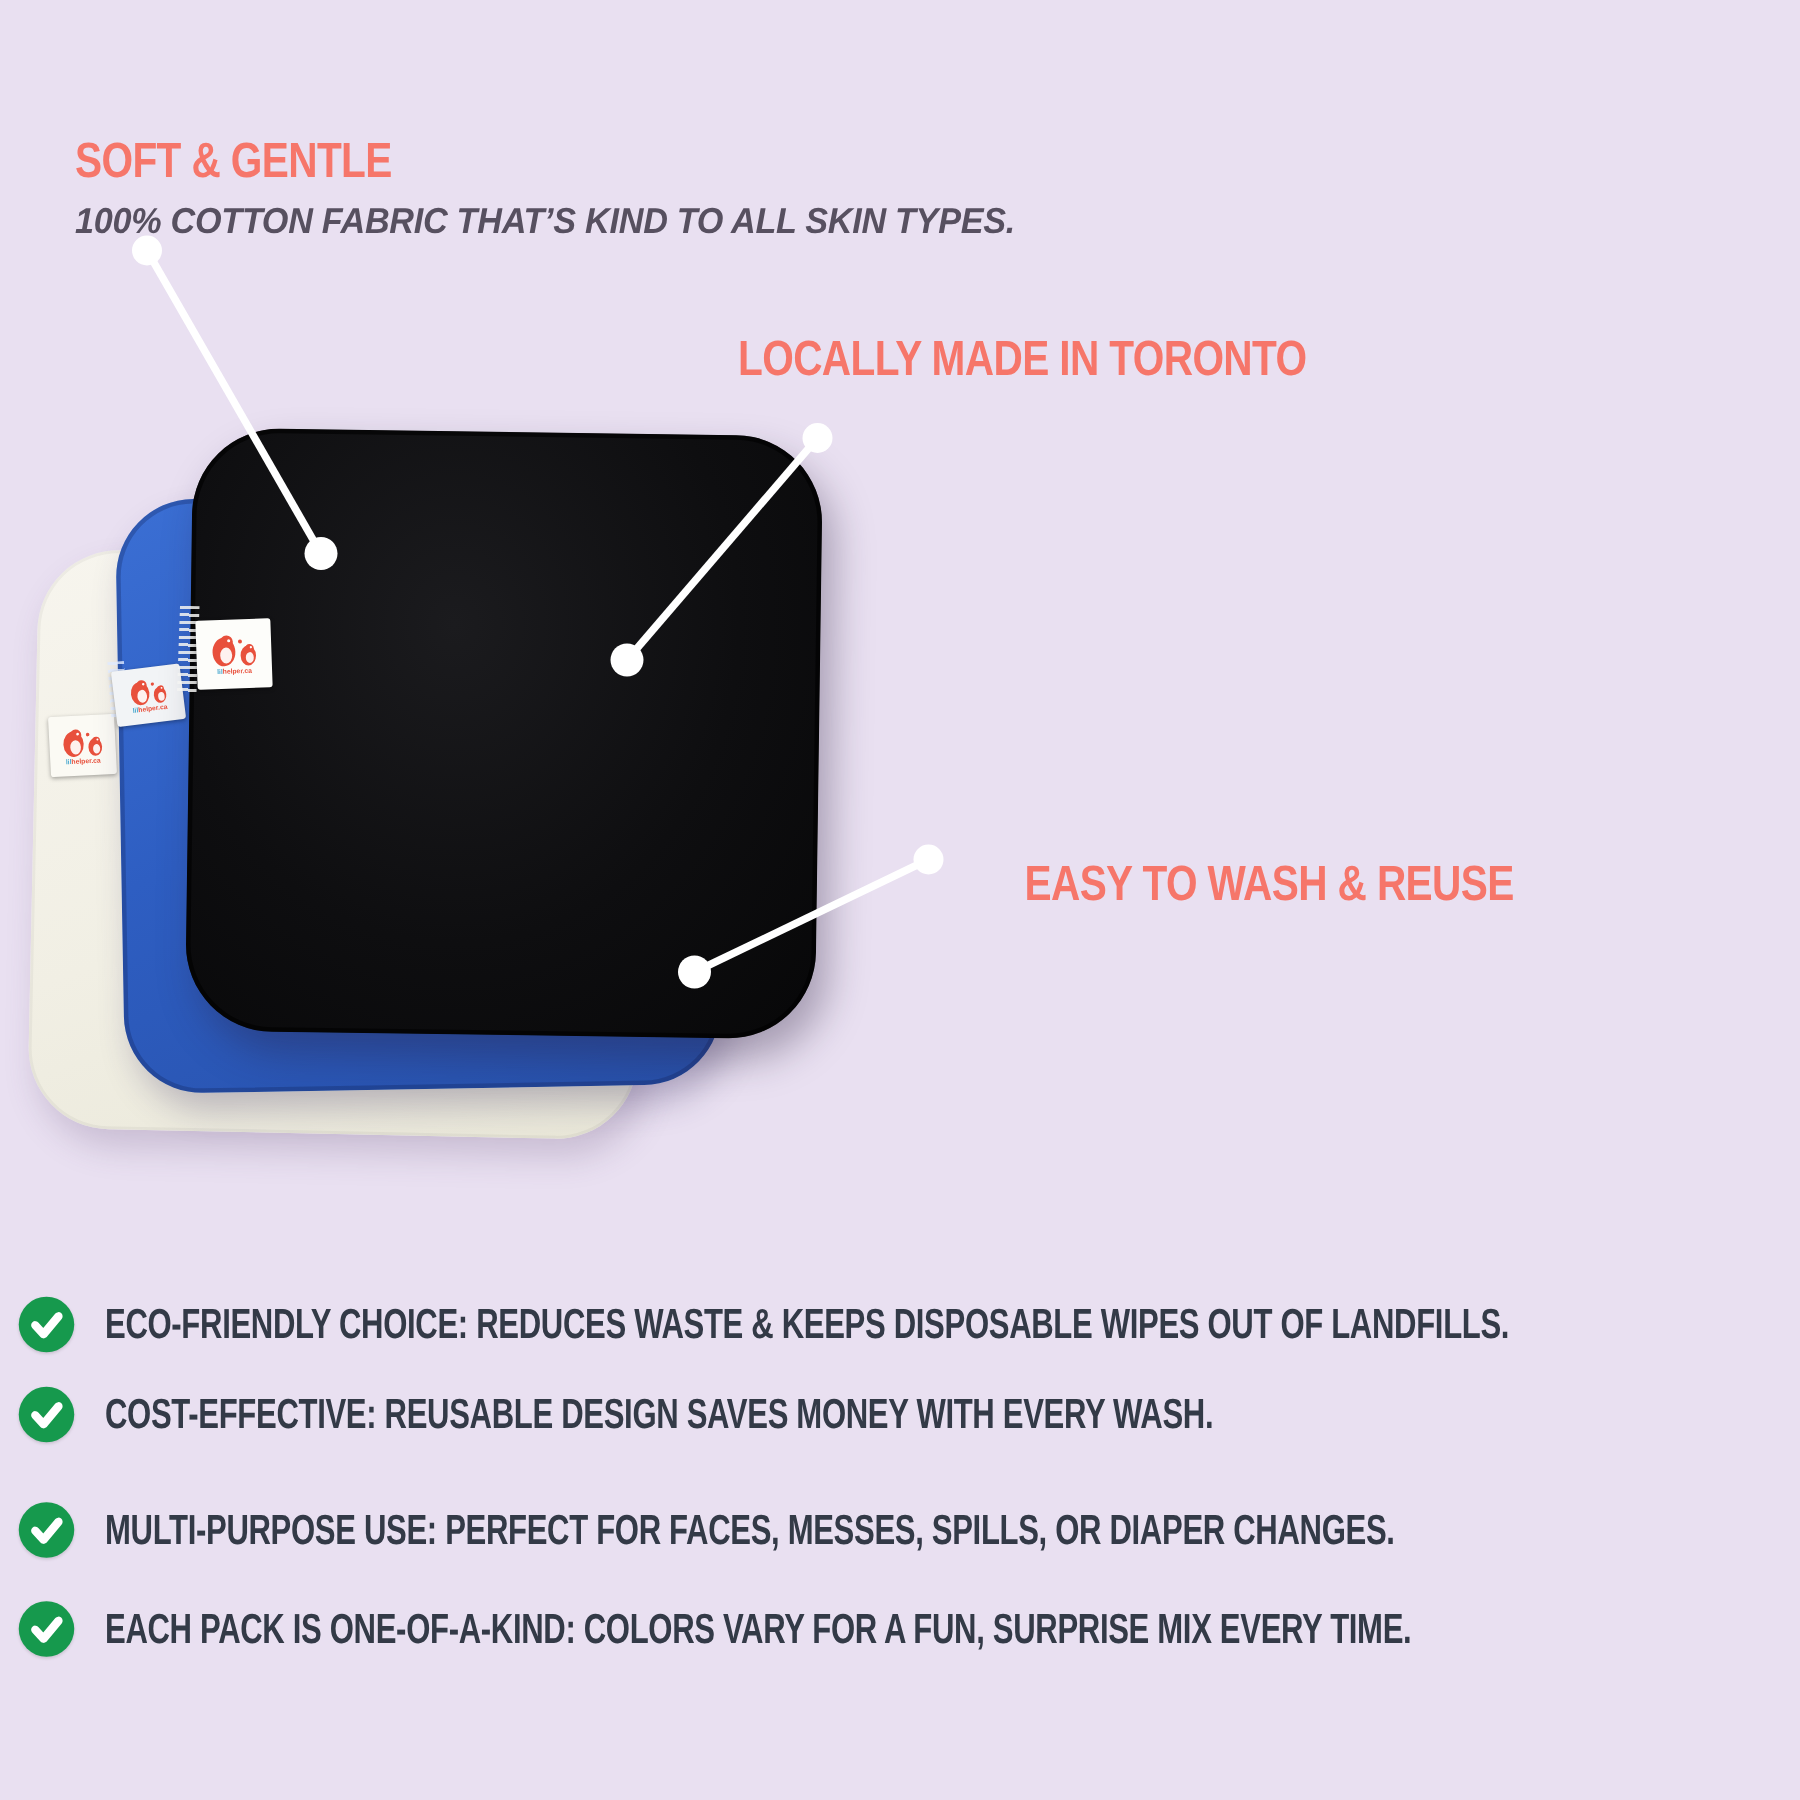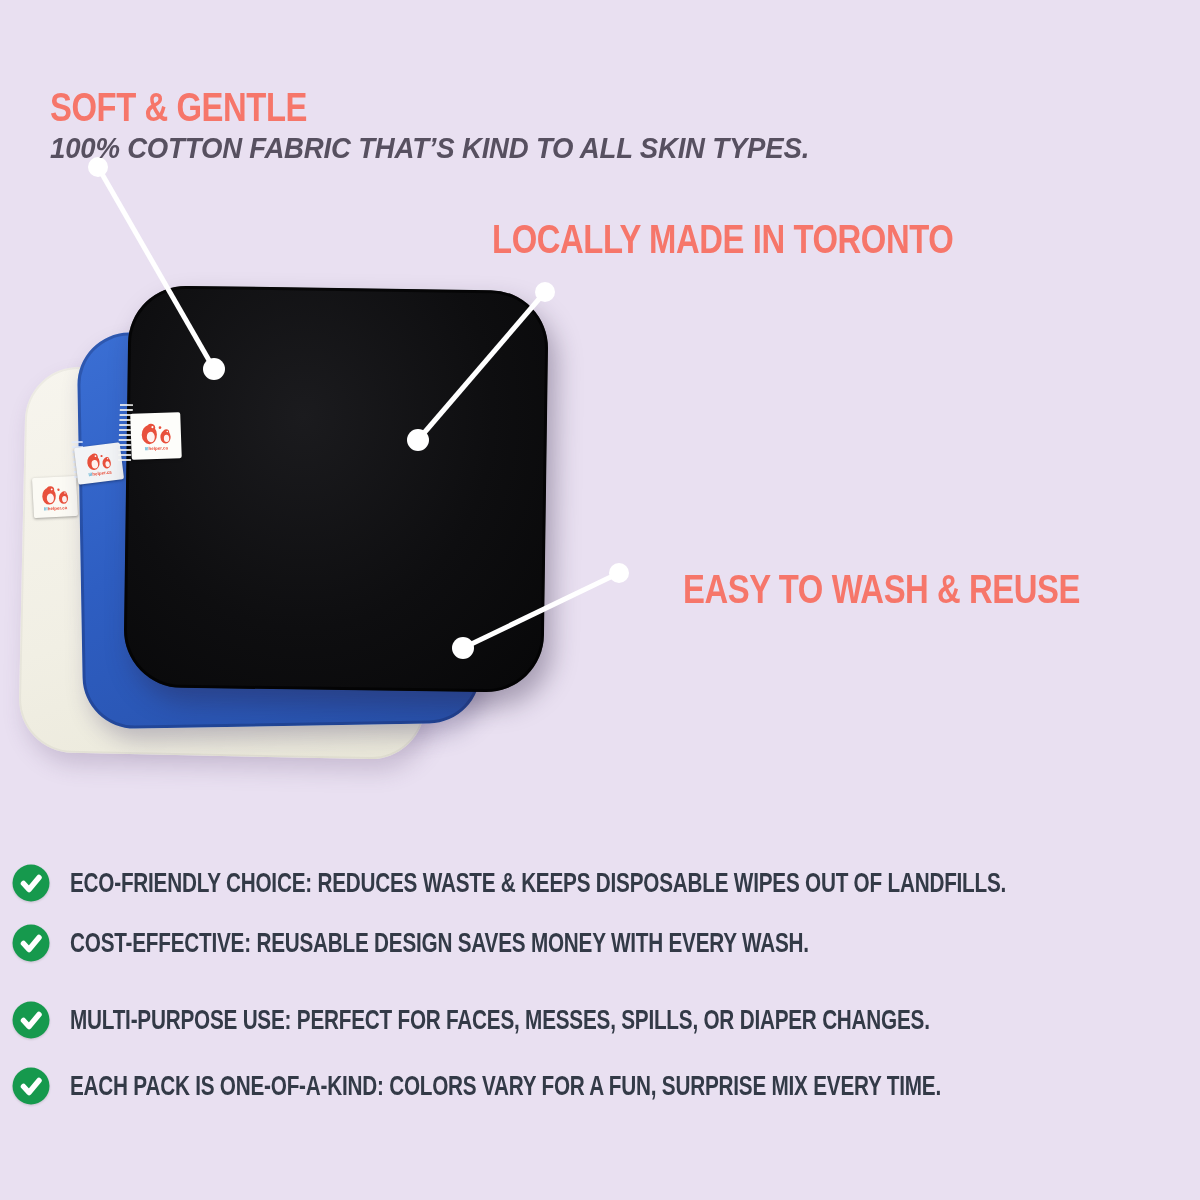--- a/index.html
+++ b/index.html
@@ -75,25 +75,25 @@
   .lines{position:absolute;left:0;top:0;pointer-events:none;}
   .lines line{stroke:var(--c-line,#fff);stroke-width:5;}
   .lines circle{fill:var(--c-line,#fff);}
 
   
   .callout{position:absolute;white-space:nowrap;}
   .c1{left:50px; top:86px;}
   .c2{left:492px;top:218px;text-align:right;}
   .c3{left:683px;top:528px;margin-top:40px;}
   .c-title{
-    font-size:40px;line-height:42px;font-weight:700;color:var(--c-accent,#f6766a);
+    font-size:33px;line-height:42px;font-weight:700;color:var(--c-accent,#f6766a);
     letter-spacing:-.5px;
   }
   .c-sub{
-    margin-top:5px;font-size:29px;line-height:30px;font-weight:700;font-style:italic;
+    margin-top:5px;font-size:24px;line-height:30px;font-weight:700;font-style:italic;
     color:var(--c-subtitle,#575060);letter-spacing:-.2px;
   }
   .squeeze{display:inline-block;transform:scaleX(.82);transform-origin:left top;}
   .squeeze-sub{display:inline-block;transform:scaleX(.95);transform-origin:left top;}
 
   
   .benefit{
     position:absolute;left:12px;display:flex;align-items:center;gap:20px;
     white-space:nowrap;
   }

